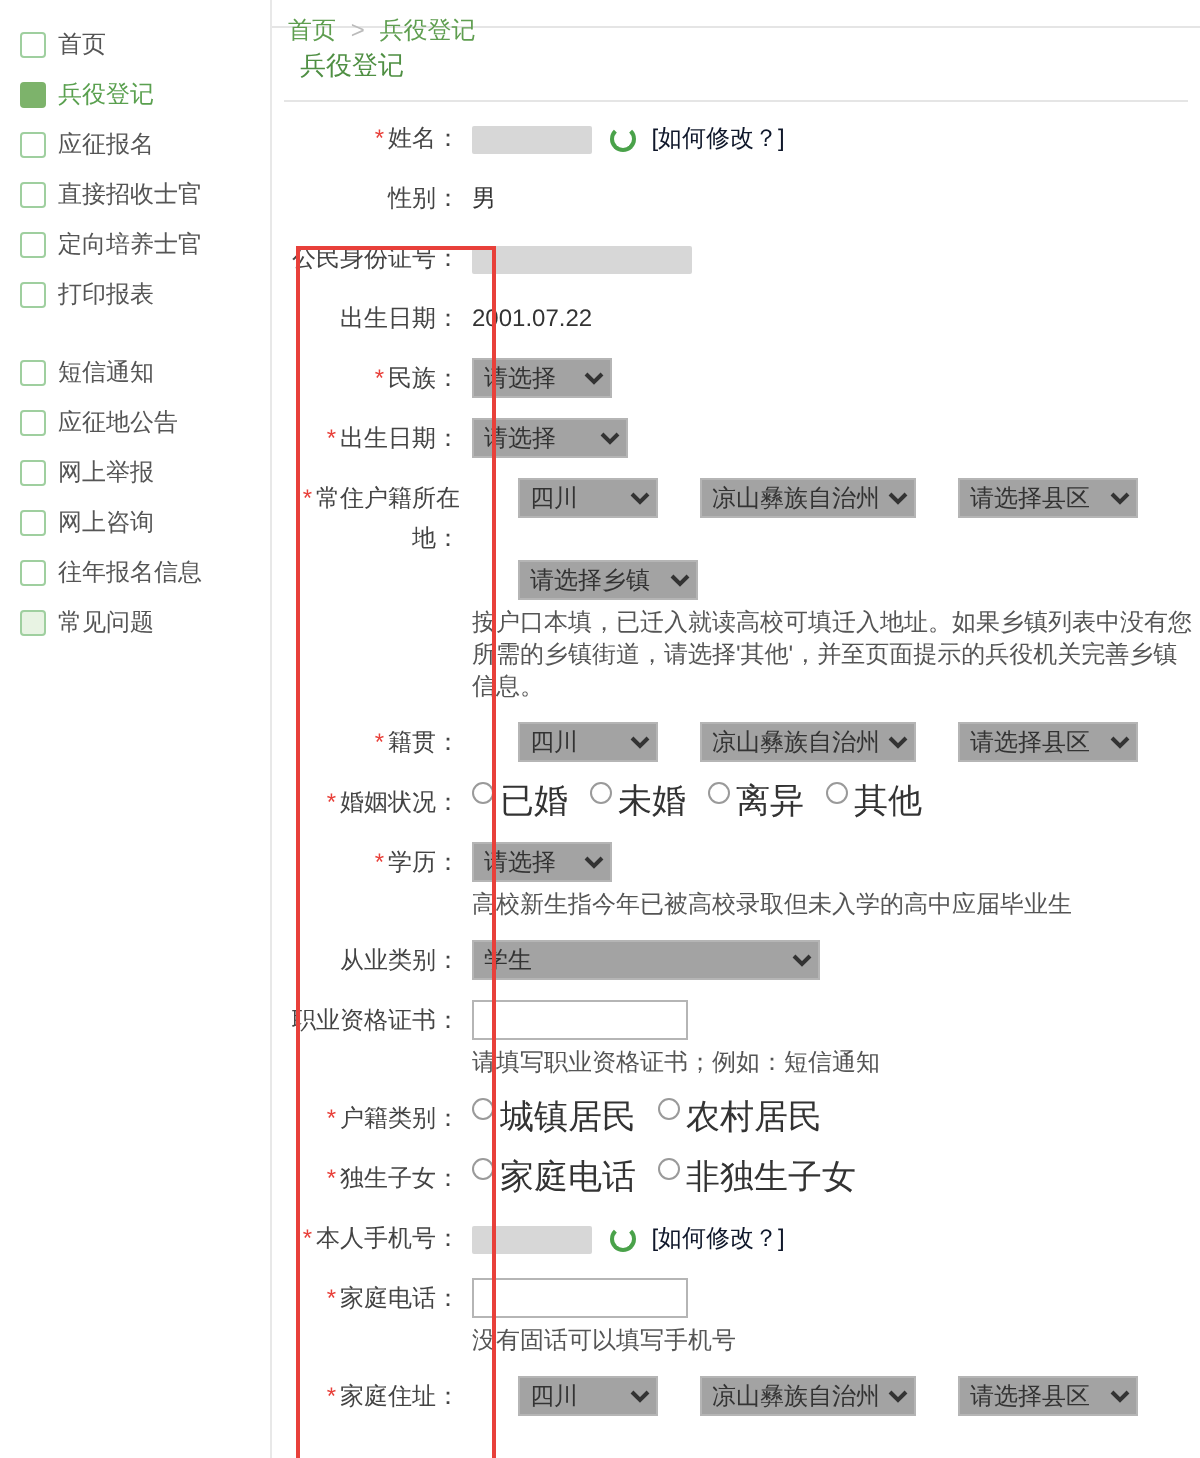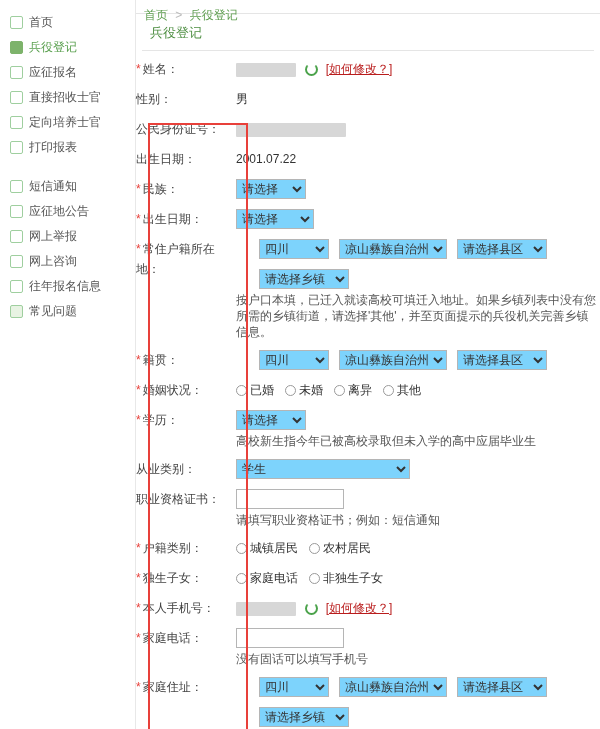--- a/index.html
+++ b/index.html
@@ -101,21 +101,21 @@
 
   .row {
     display: flex;
     align-items: flex-start;
     min-height: 20px;
     margin-bottom: 10px;
   }
   .lbl {
     width: 100px;
     flex: 0 0 100px;
-    text-align: left;
+    text-align: right;
     padding-right: 6px;
     font-size: 12px;
     color: #444;
     line-height: 20px;
   }
   .req { color: #e8403a; margin-right: 2px; }
   .ctrl { flex: 1 1 auto; line-height: 20px; }
 
   .masked {
     display: inline-block;
@@ -127,28 +127,28 @@
   .masked.wide { width: 110px; }
   .refresh {
     display: inline-block;
     width: 13px; height: 13px;
     border: 2px solid #4aa24a;
     border-radius: 50%;
     border-top-color: transparent;
     vertical-align: middle;
     margin: 0 4px 0 6px;
   }
-  .hint-link { color: #b91c1c; font-size: 12px; cursor: pointer; text-decoration: underline; }
+  .hint-link { color: #0f172a; font-size: 12px; cursor: pointer; }
 
   select {
     font-family: "Liberation Sans", sans-serif;
     font-size: 12px;
     height: 20px;
     border: 1px solid #b5b5b5;
-    background: #7dd3fc;
+    background: #a3a3a3;
     color: #333;
     padding: 0 1px;
   }
   select.w70 { width: 70px; }
   select.w78 { width: 78px; }
   select.w108 { width: 108px; }
   select.w158 { width: 174px; }
   input[type=text] {
     font-family: "Liberation Sans", sans-serif;
     font-size: 12px;
@@ -162,35 +162,34 @@
   .plain { font-size: 12px; color: #333; line-height: 20px; }
   .tip {
     font-size: 12px;
     color: #555;
     line-height: 16px;
     padding-top: 3px;
   }
   .radio-grp { display: flex; align-items: center; gap: 3px; flex-wrap: wrap; }
   .radio-grp label {
     display: inline-flex;
-    align-items: center;
-    font-size: 12px;
+    font-size: 17px;
     color: #333;
     margin-right: 8px;
     cursor: pointer;
   }
   .rd {
     width: 11px; height: 11px;
     border: 1px solid #9a9a9a;
     border-radius: 50%;
     background: #fff;
     display: inline-block;
     margin-right: 3px;
   }
-  .selects-row { display: flex; gap: 10px; flex-wrap: wrap; padding-left: 23px; }
+  .selects-row { display: flex; gap: 21px; flex-wrap: wrap; padding-left: 23px; }
 </style>
 </head>
 <body>
 
 <div class="page">
 
   <div class="sidebar">
     <div class="side-item">
       <span class="ic"></span>
       <span>首页</span>

